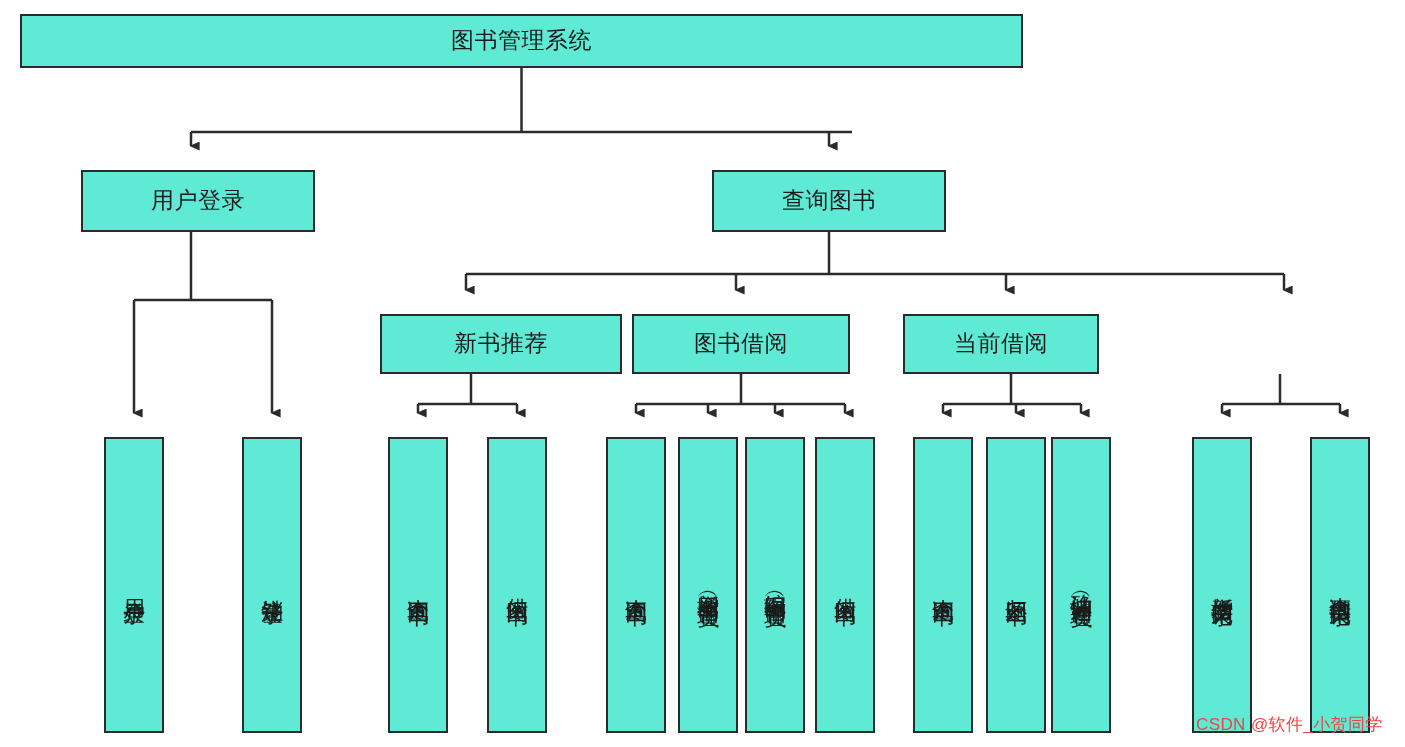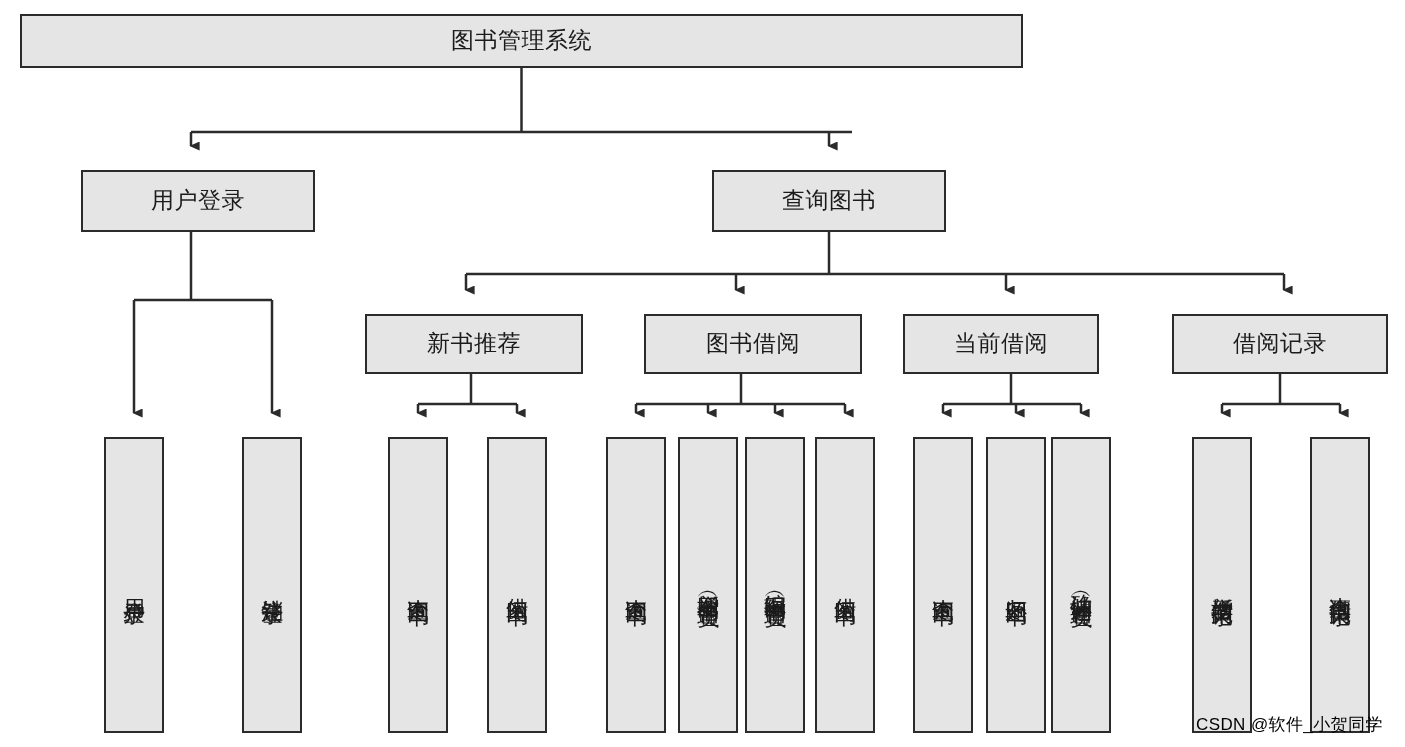--- a/index.html
+++ b/index.html
@@ -18,21 +18,21 @@
     position: absolute;
     left: 0;
     top: 0;
     width: 1405px;
     height: 747px;
   }
   .node-box {
     position: absolute;
     box-sizing: border-box;
     border: 2.5px solid #2b2b2b;
-    background: #e5e5e5;
+    background: #5eead4;
     display: flex;
     align-items: center;
     justify-content: center;
   }
   .node-label-h {
     font-size: 23px;
     color: #1b1b1b;
     line-height: 1.1;
     white-space: nowrap;
     letter-spacing: 0.5px;
@@ -48,21 +48,21 @@
     text-align: center;
   }
   .leaf-box .node-label-v {
     margin-top: 0;
   }
   .watermark {
     position: absolute;
     left: 1196px;
     top: 713px;
     font-size: 17px;
-    color: #000000;
+    color: #ef4444;
     white-space: nowrap;
     letter-spacing: 0.4px;
   }
   svg.connectors {
     position: absolute;
     left: 0;
     top: 0;
     width: 1405px;
     height: 747px;
     pointer-events: none;
@@ -127,31 +127,28 @@
     <span class="node-label-h">图书管理系统</span>
   </div>
 
   <div class="node-box" id="node-l2-0" style="left: 81px; top: 170px; width: 234px; height: 62px;">
     <span class="node-label-h">用户登录</span>
   </div>
   <div class="node-box" id="node-l2-1" style="left: 712px; top: 170px; width: 234px; height: 62px;">
     <span class="node-label-h">查询图书</span>
   </div>
 
-  <div class="node-box" id="node-l3-0" style="left: 365px; top: 314px; width: 218px; height: 60px; text-align: right;">
+  <div class="node-box" id="node-l3-0" style="left: 380px; top: 314px; width: 242px; height: 60px; text-align: right;">
     <span class="node-label-h">新书推荐</span>
   </div>
-  <div class="node-box" id="node-l3-1" style="left: 632px; top: 314px; width: 218px; height: 60px; margin-left: 12px;">
+  <div class="node-box" id="node-l3-1" style="left: 632px; top: 314px; width: 218px; height: 60px;">
     <span class="node-label-h">图书借阅</span>
   </div>
   <div class="node-box" id="node-l3-2" style="left: 903px; top: 314px; width: 196px; height: 60px;">
     <span class="node-label-h">当前借阅</span>
-  </div>
-  <div class="node-box" id="node-l3-3" style="left: 1172px; top: 314px; width: 216px; height: 60px;">
-    <span class="node-label-h">借阅记录</span>
   </div>
 
   <div class="node-box leaf-box" id="leaf-0" style="left: 104px; top: 437px; width: 60px; height: 296px;">
     <span class="node-label-v">用户登录</span>
   </div>
   <div class="node-box leaf-box" id="leaf-1" style="left: 242px; top: 437px; width: 60px; height: 296px;">
     <span class="node-label-v">注销登录</span>
   </div>
   <div class="node-box leaf-box" id="leaf-2" style="left: 388px; top: 437px; width: 60px; height: 296px;">
     <span class="node-label-v">查询图书</span>

